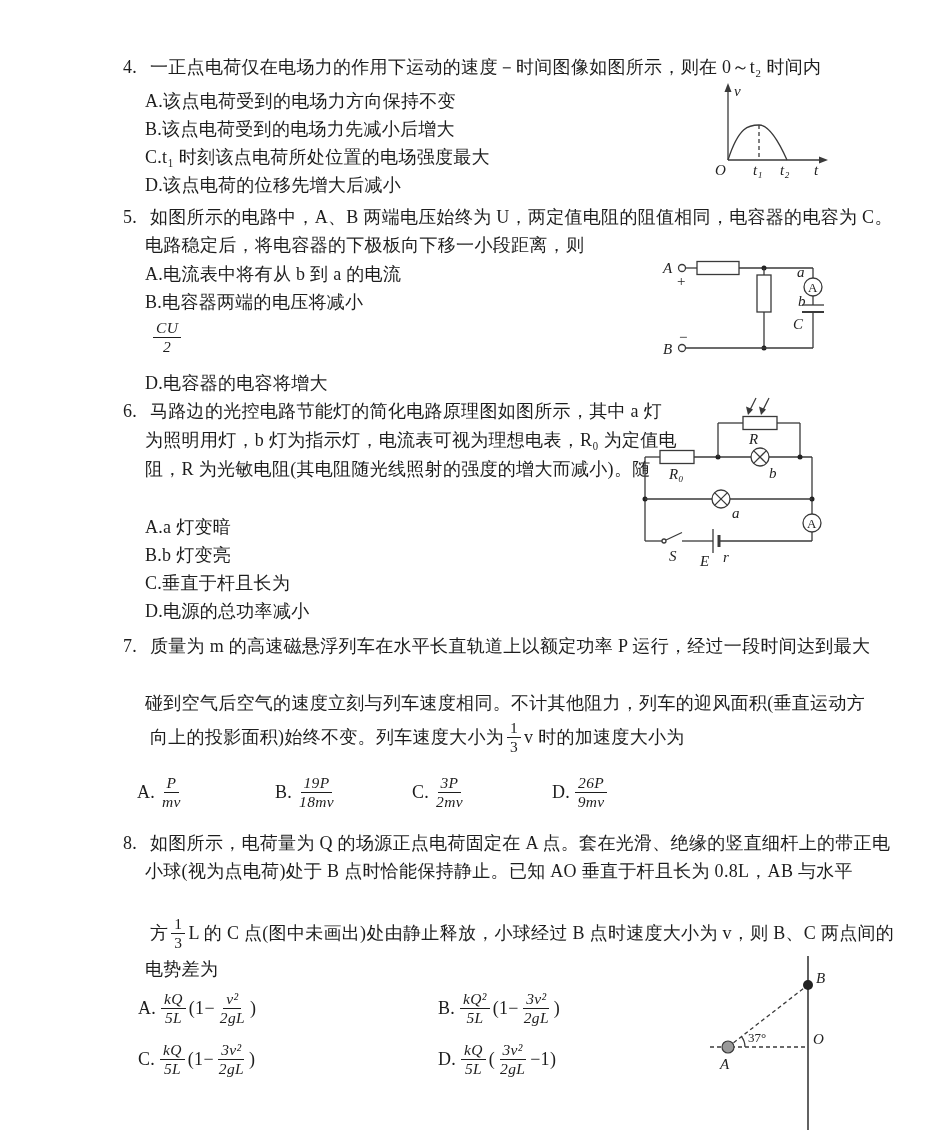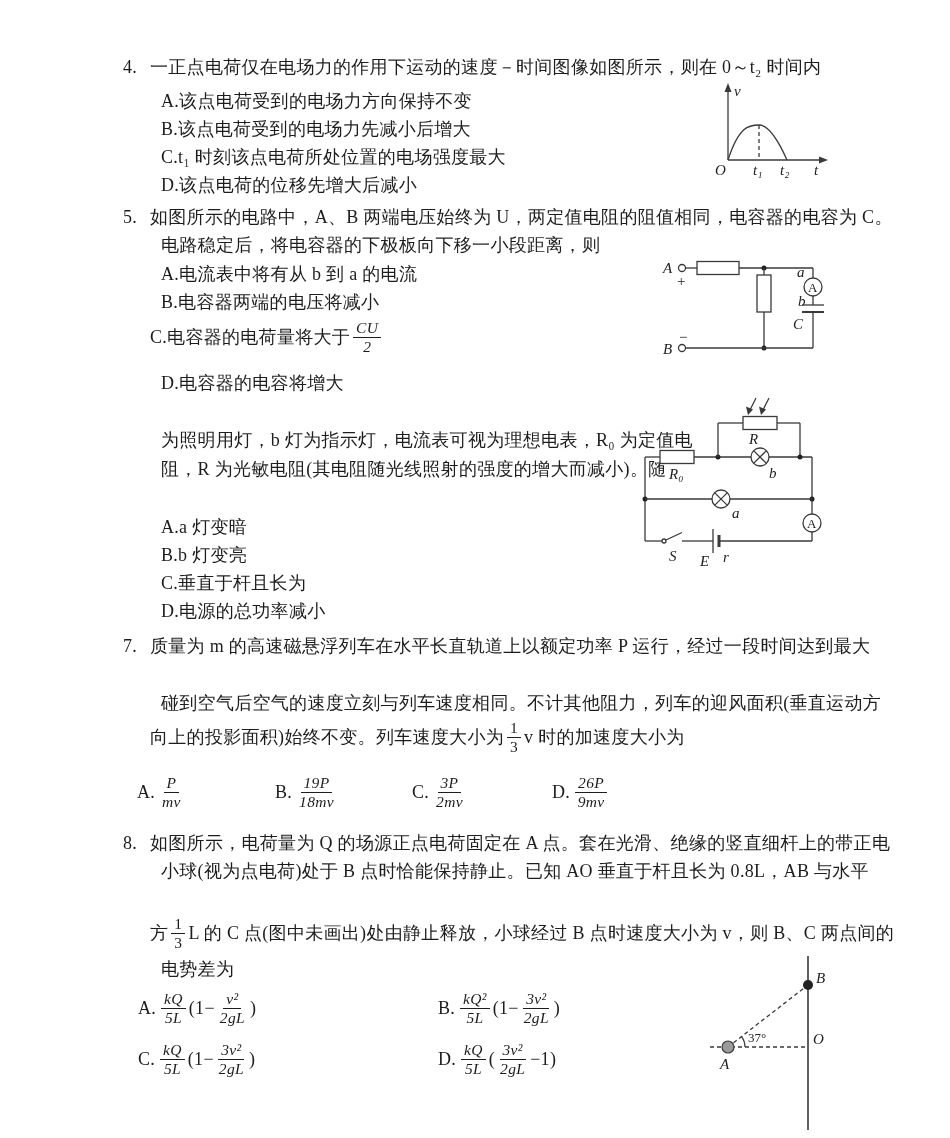--- a/index.html
+++ b/index.html
@@ -1,20 +1,20 @@
 <!DOCTYPE html>
 <html><head>
 <meta charset="utf-8">
 <style>
   html,body{margin:0;padding:0;background:#d8d8d8;}
   .page{position:relative;width:950px;height:1138px;background:#ffffff;margin:0 auto;
         font-family:"Liberation Serif","DejaVu Serif",serif;color:#1d1d1d;font-size:18px;
         overflow:hidden;}
   .line{position:absolute;left:123px;white-space:nowrap;letter-spacing:0.3px;}
-  .ind{left:161px;text-align:center;}
+  .ind{left:145px;text-align:center;}
   .qnum{display:inline-block;width:27px;}
   .fline{position:absolute;display:flex;align-items:center;white-space:nowrap;height:44px;letter-spacing:0.3px;}
   .frac{display:inline-flex;flex-direction:column;align-items:center;line-height:1.12;
         font-size:15.5px;font-style:italic;margin:0 3px;vertical-align:middle;}
   .frac .num{border-bottom:1.2px solid #1d1d1d;padding:0 3px;}
   .frac .den{padding:0 2px;}
   .frac.up{font-style:normal;}
   .opt-label{font-style:normal;margin-right:2px;}
   svg{position:absolute;overflow:visible;}
   svg line,svg path,svg rect,svg circle.k{stroke:#3a3a3a;stroke-width:1.3;fill:none;}
@@ -48,21 +48,20 @@
     <text x="58" y="97">t₁</text>
     <text x="85" y="97">t₂</text>
     <text x="119" y="97">t</text>
   </svg>
 
   <div class="line" style="top:205px"><span class="qnum">5.</span><span>如图所示的电路中，A、B 两端电压始终为 U，两定值电阻的阻值相同，电容器的电容为 C。</span></div>
   <div class="line ind" style="top:233px">电路稳定后，将电容器的下极板向下移一小段距离，则</div>
   <div class="line ind" style="top:262px">A.电流表中将有从 b 到 a 的电流</div>
   <div class="line ind" style="top:290px">B.电容器两端的电压将减小</div>
   <div class="fline" style="top:315px;left:150px">
-    <span>C.电容器的电荷量将大于</span>
     <span class="frac">
         <span class="num">CU</span>
         <span class="den">2</span>
       </span>
   </div>
   <div class="line ind" style="top:371px">D.电容器的电容将增大</div>
 
   <svg style="left:655px;top:248px" width="185" height="115">
     <circle class="k" cx="27" cy="20" r="3.5"></circle>
     <text x="8" y="25">A</text>
@@ -84,20 +83,21 @@
     <line x1="109" y1="20" x2="109" y2="27"></line>
     <rect x="102" y="27" width="14" height="37"></rect>
     <line x1="109" y1="64" x2="109" y2="100"></line>
     <circle class="dot" cx="109" cy="100" r="2.5"></circle>
     <line x1="30.5" y1="100" x2="158" y2="100"></line>
     <circle class="k" cx="27" cy="100" r="3.5"></circle>
     <text x="8" y="106">B</text>
     <text class="up" x="24" y="94">−</text>
   </svg>
 
+  <div class="line" style="top:399px"><span class="qnum">6.</span><span>马路边的光控电路节能灯的简化电路原理图如图所示，其中 a 灯</span></div>
   <div class="line ind" style="top:428px">为照明用灯，b 灯为指示灯，电流表可视为理想电表，R₀ 为定值电</div>
   <div class="line ind" style="top:457px">阻，R 为光敏电阻(其电阻随光线照射的强度的增大而减小)。随</div>
   <div class="line ind" style="top:515px">A.a 灯变暗</div>
   <div class="line ind" style="top:543px">B.b 灯变亮</div>
   <div class="line ind" style="top:571px">C.垂直于杆且长为</div>
   <div class="line ind" style="top:599px">D.电源的总功率减小</div>
 
   <svg style="left:636px;top:396px" width="195" height="175">
     <line x1="9" y1="61" x2="9" y2="145"></line>
     <line x1="9" y1="61" x2="24" y2="61"></line>

